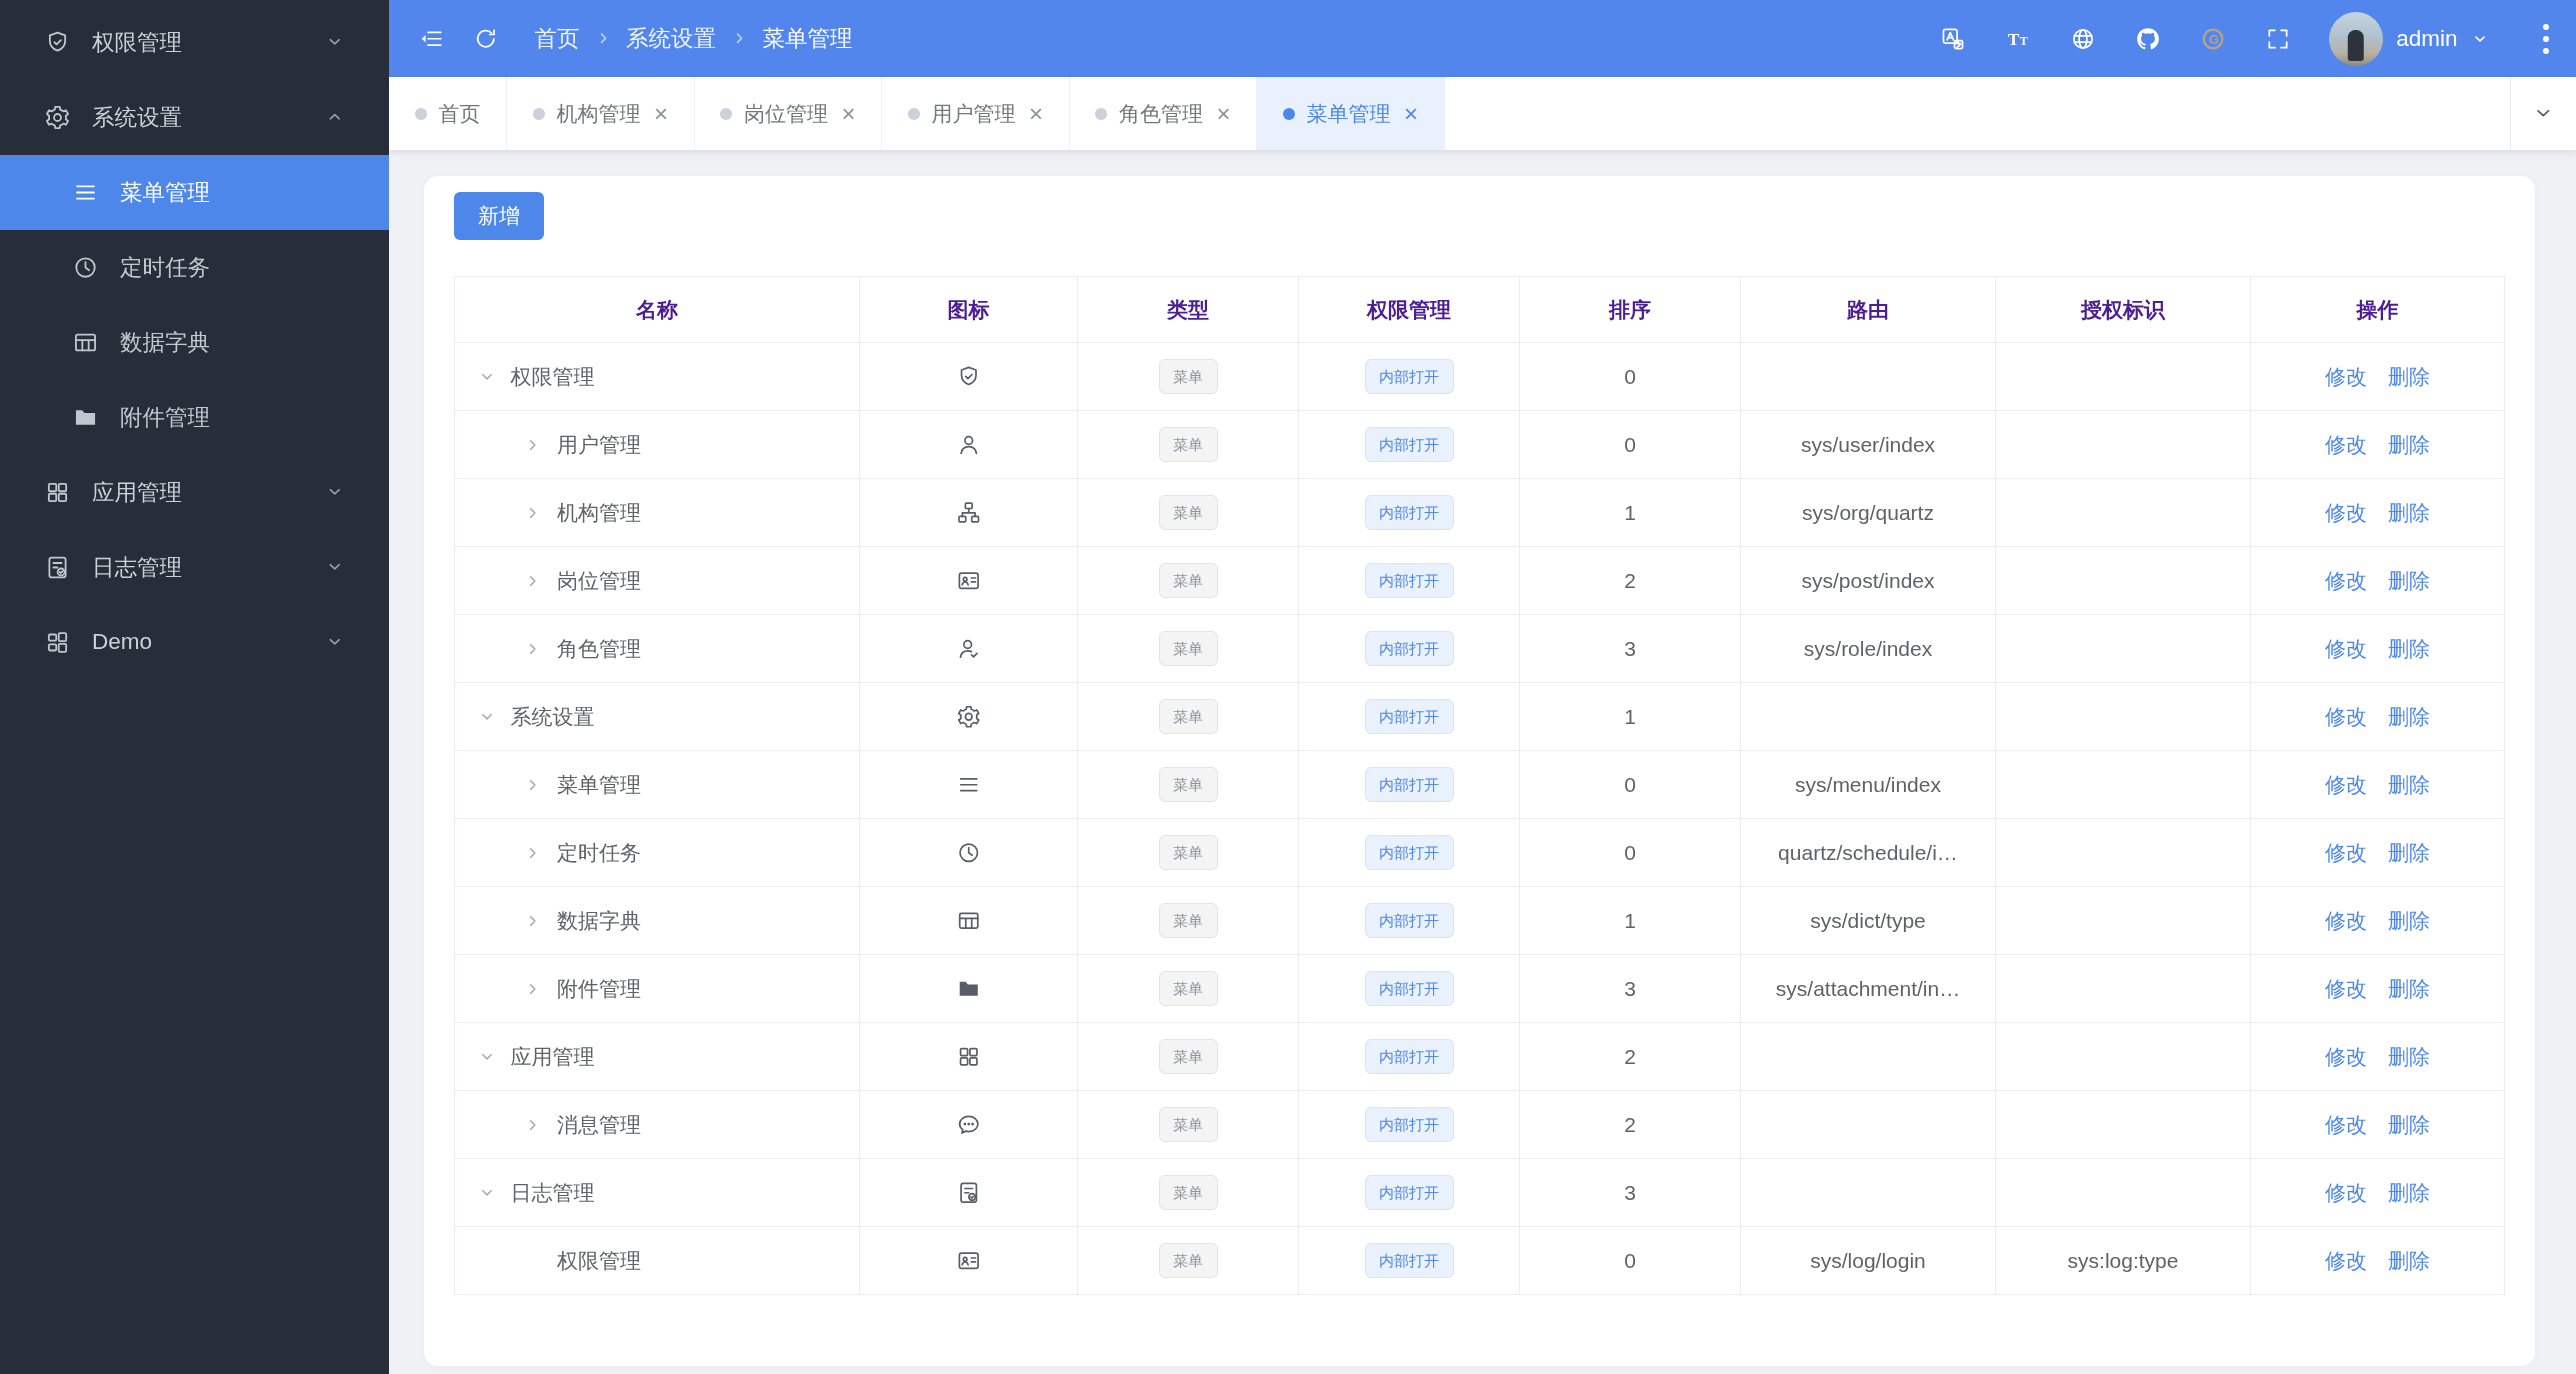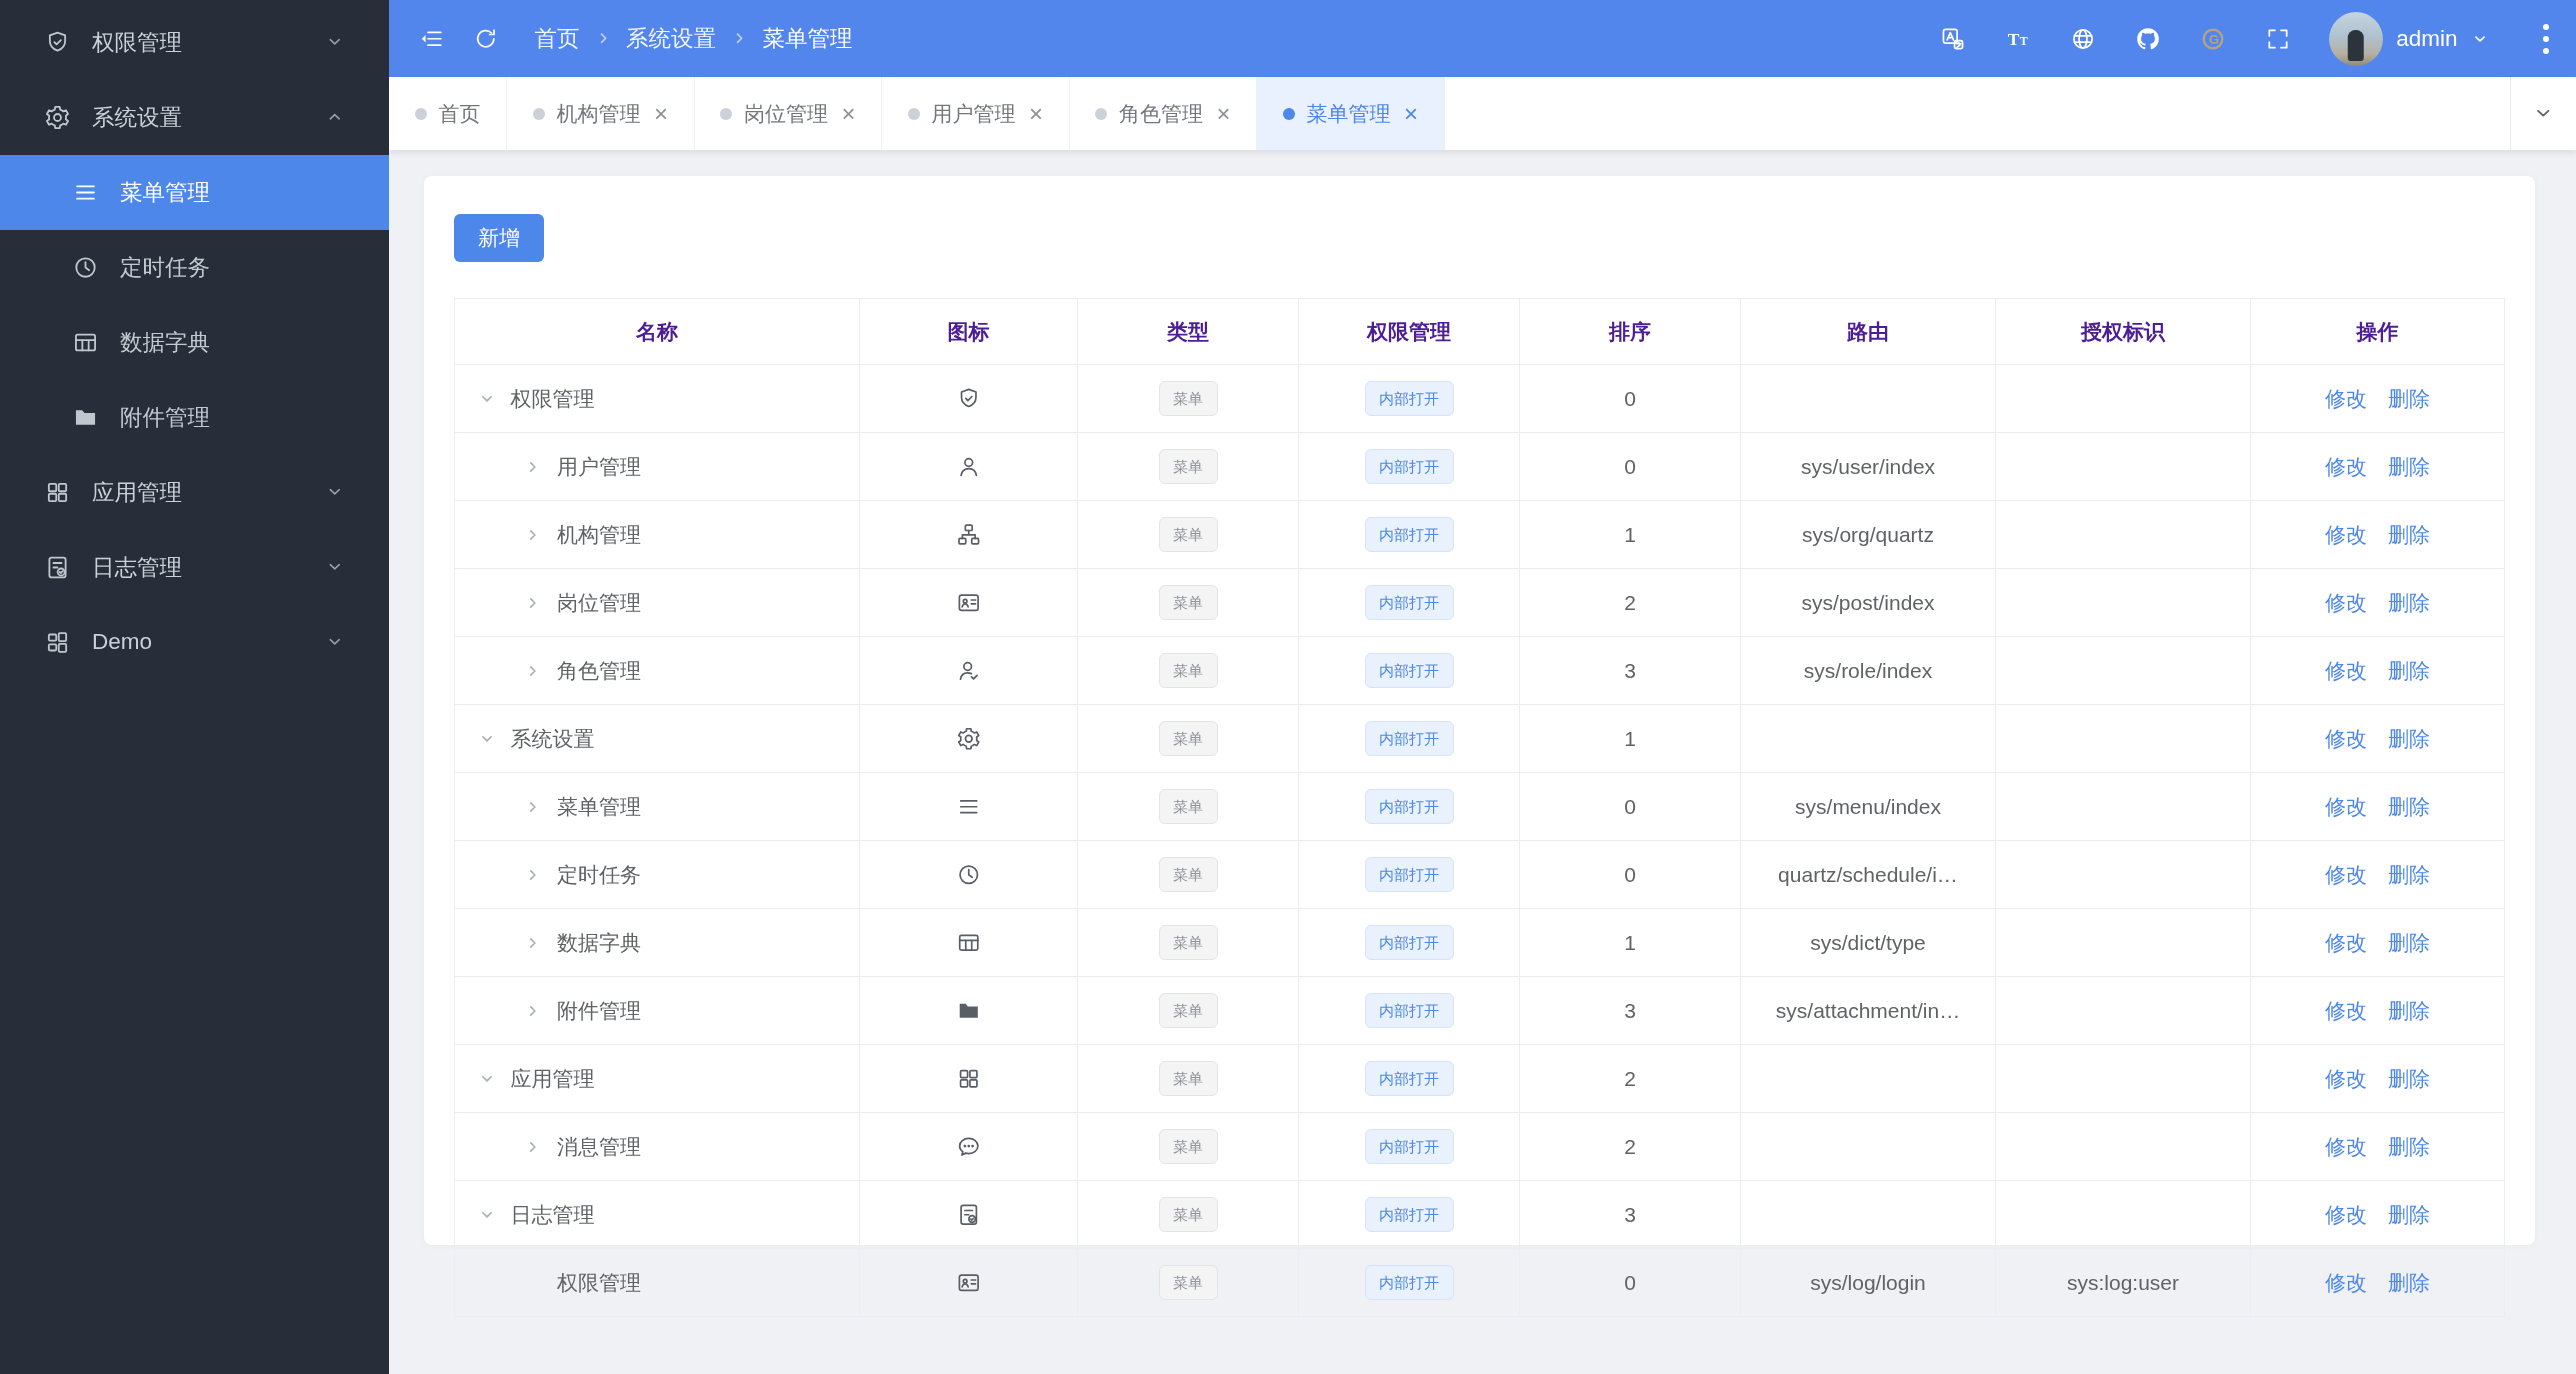--- a/index.html
+++ b/index.html
@@ -65,21 +65,21 @@
   .tab .dot{width:12px;height:12px;border-radius:50%;background:#ccd0d9;flex:none;}
   .tab .close{font-size:24px;color:#8d9199;line-height:1;margin-left:1.5px;}
   .tab.active{background:#e8f1fd;color:var(--primary);}
   .tab.active .dot{background:var(--primary);}
   .tab.active .close{color:var(--primary);}
   .tab-more{width:66px;flex:none;margin-left:auto;border-left:1.5px solid #e8eaef;display:flex;align-items:center;justify-content:center;color:#5f6368;cursor:pointer;}
   .tab-more .icon{width:22.5px;height:22.5px;stroke-width:2;}
 
   
   .content{flex:1;padding:26px 41px 0 35px;}
-  .card{background:#fff;border-radius:8px;height:1069px;padding:38px 30px 15px 30px;box-shadow:0 0 9px rgba(0,0,0,.03);}
+  .card{background:#fff;border-radius:14px;height:1190px;padding:16px 30px 15px 30px;box-shadow:0 0 9px rgba(0,0,0,.03);}
   .btn-add{background:var(--primary);color:#fff;border:none;border-radius:6px;height:48px;padding:0 24px;font-size:21px;font-family:inherit;cursor:pointer;margin-bottom:36px;display:inline-flex;align-items:center;}
 
   table{width:100%;border-collapse:collapse;table-layout:fixed;font-size:21px;color:var(--text);}
   th,td{border:1.5px solid var(--border);}
   th{height:66px;font-weight:bold;color:#4c1d95;text-align:center;background:#fff;}
   td{height:68px;text-align:center;padding:0 9px;}
   td.c-name{text-align:left;padding:0;}
   .name-wrap{display:flex;align-items:center;padding-left:22.5px;}
   .name-wrap.ind1{padding-left:69px;}
   .caret{width:33px;display:inline-flex;align-items:center;flex:none;color:#a9adb5;}
@@ -632,21 +632,21 @@
               </td>
     <td><svg class="icon cell-ic" viewBox="0 0 24 24">
                   <rect x="3.2" y="4.8" width="17.6" height="14.4" rx="2"></rect>
                   <circle cx="8.6" cy="10.6" r="1.7"></circle>
                   <path d="M5.8 15.9c.5-1.9 1.5-2.8 2.8-2.8s2.3.9 2.8 2.8M14.4 9.4h4M14.4 13h4"></path>
                 </svg></td>
     <td><span class="tag info">菜单</span></td>
     <td><span class="tag primary">内部打开</span></td>
     <td>0</td>
     <td class="route">sys/log/login</td>
-    <td class="route">sys:log:user</td>
+    <td class="route">sys:log:type</td>
     <td><a class="op">修改</a><a class="op">删除</a></td>
   </tr>
           </tbody>
       </table>
     </div>
   </div>
 </div>
 
 
 </body></html>

